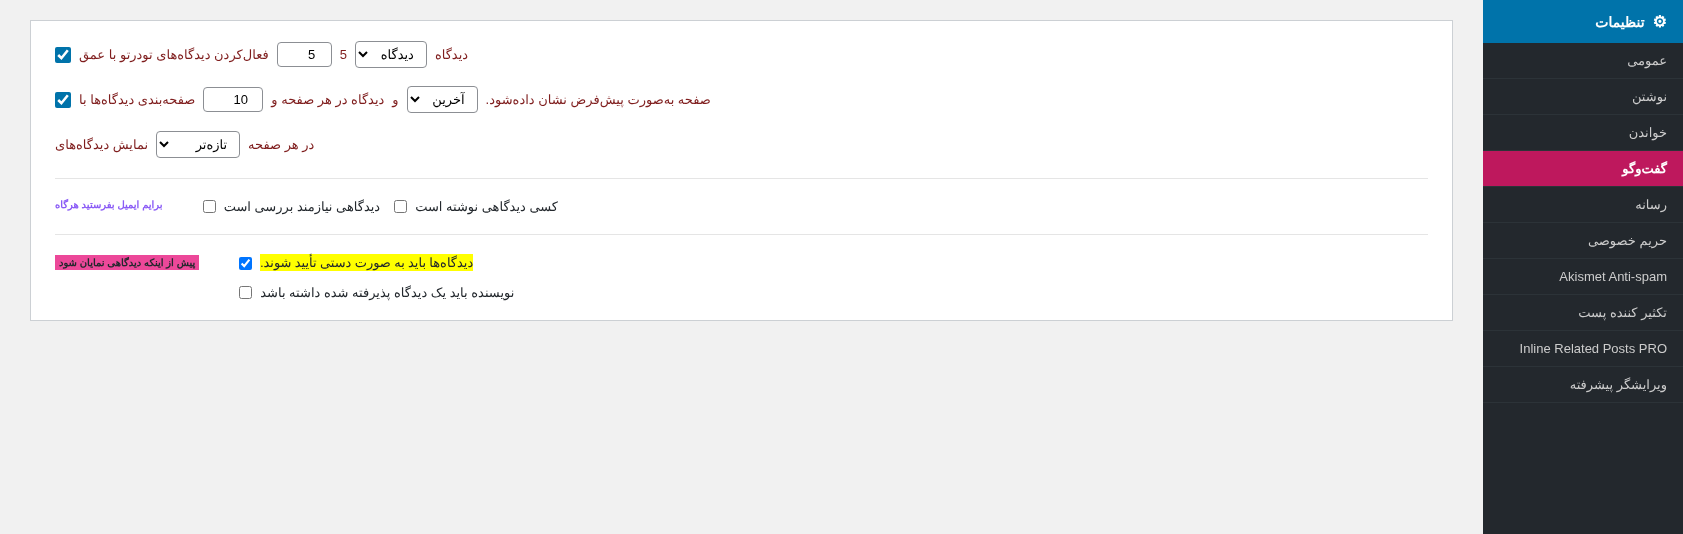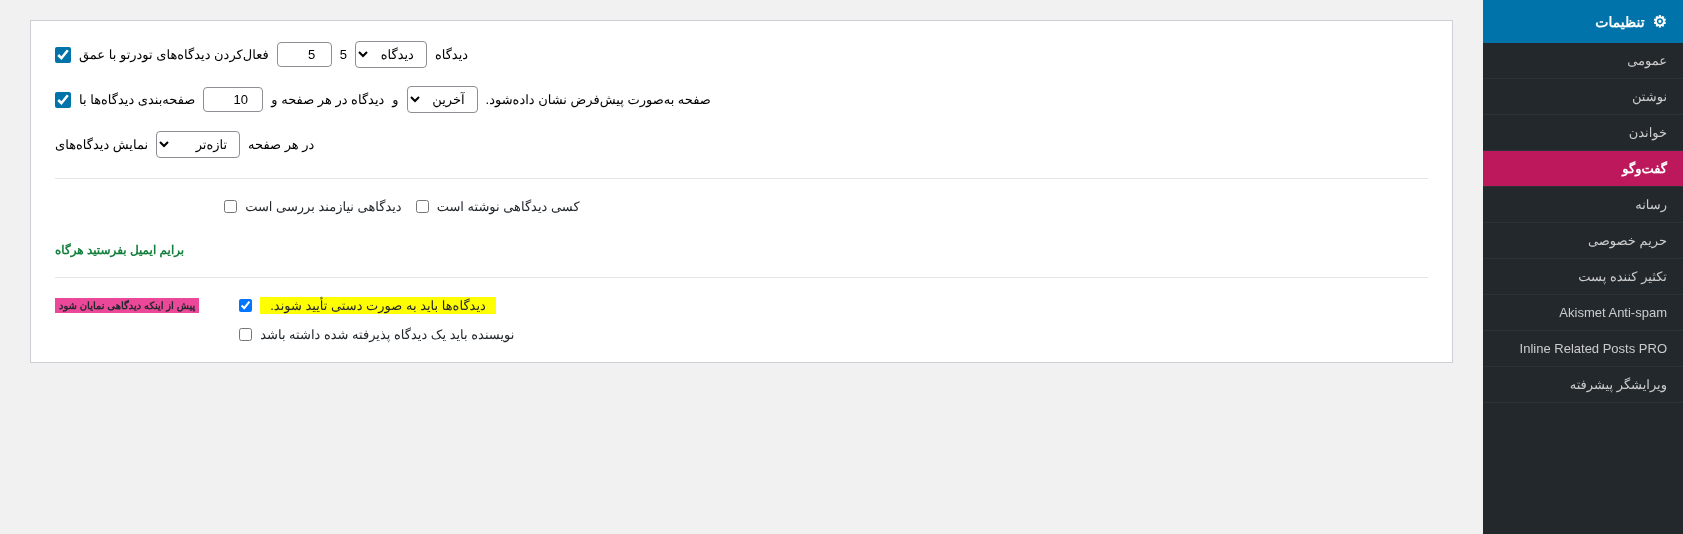--- a/index.html
+++ b/index.html
@@ -93,21 +93,21 @@
       padding: 4px 8px;
       border: 1px solid #8c8f94;
       border-radius: 4px;
       font-size: 13px;
       background: #fff;
       cursor: pointer;
     }
 
     .settings-row .row-text {
       font-size: 13px;
-      color: #000000;
+      color: #7f1d1d;
     }
 
     .divider {
       border: none;
       border-top: 1px solid #e5e5e5;
       margin: 20px 0;
     }
 
     
     .email-section {
@@ -119,25 +119,24 @@
     }
 
     .email-checkboxes {
       display: flex;
       flex-direction: row;
       gap: 14px;
       align-items: flex-end;
     }
 
     .email-label-heading {
-      font-size: 12px;
-      font-weight: bold;
-      color: #15803d;
+      font-size: 10px;
+      font-weight: bold;
+      color: #8b5cf6;
       text-align: right;
-      margin-top: 44px;
     }
 
     
     .moderation-section {
       display: flex;
       align-items: flex-start;
       justify-content: flex-end;
       gap: 40px;
       margin-top: 10px;
     }
@@ -153,21 +152,22 @@
 
     .moderation-checkboxes {
       display: flex;
       flex-direction: column;
       gap: 14px;
       align-items: flex-end;
     }
 
     .highlight-text {
       background: yellow;
-      padding: 1px 10px;
+      padding: 1px 0;
+      font-family: Liberation Serif, serif;
     }
 
     .checkbox-row {
       display: flex;
       align-items: center;
       gap: 8px;
       justify-content: flex-end;
     }
 
     .checkbox-row label {
@@ -183,22 +183,22 @@
     <span class="gear-icon">⚙</span>
     <span>تنظیمات</span>
   </div>
   <div id="sidebar-items-container">
       <div class="sidebar-item">عمومی</div>
       <div class="sidebar-item">نوشتن</div>
       <div class="sidebar-item">خواندن</div>
       <div class="sidebar-item current active">گفت‌وگو</div>
       <div class="sidebar-item">رسانه</div>
       <div class="sidebar-item">حریم خصوصی</div>
+      <div class="sidebar-item">Akismet Anti-spam</div>
       <div class="sidebar-item">تکثیر کننده پست</div>
-      <div class="sidebar-item">Akismet Anti-spam</div>
       <div class="sidebar-item">Inline Related Posts PRO</div>
       <div class="sidebar-item">ویرایشگر پیشرفته</div>
     </div>
 </div>
 
 <div class="main-content">
   <div class="settings-section">
 
     <div class="settings-row">
       <span class="row-text">دیدگاه</span>

